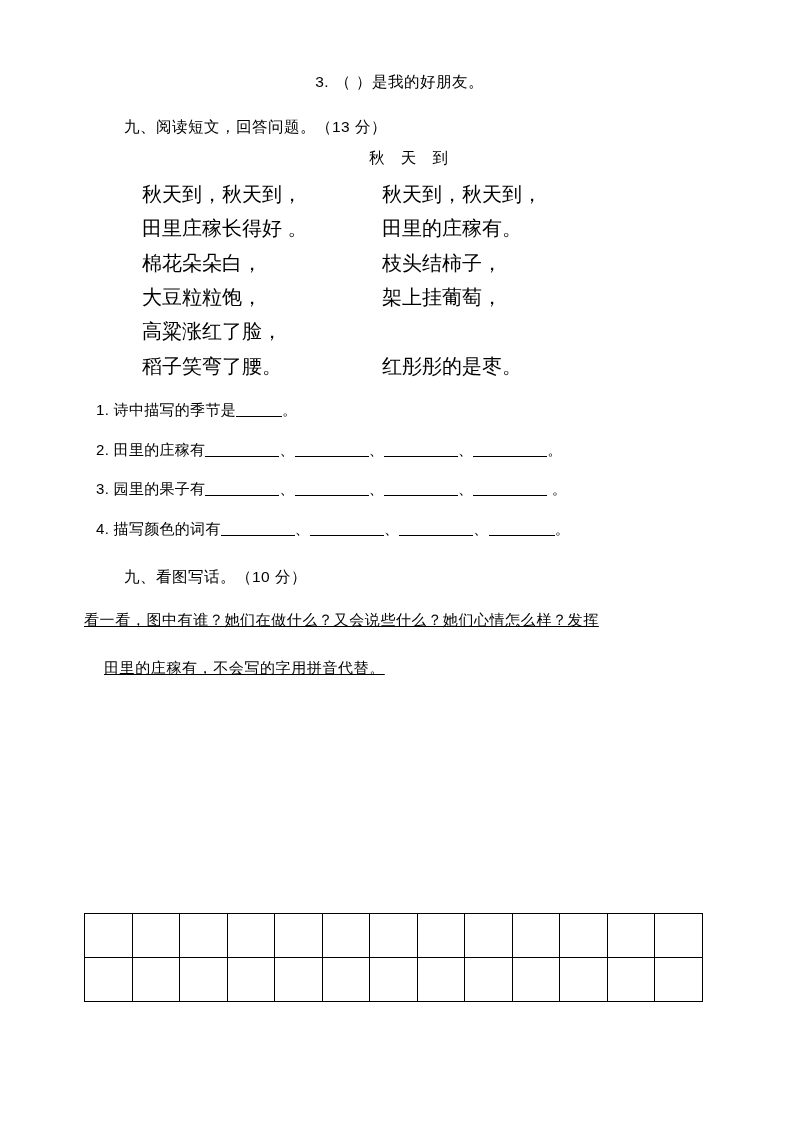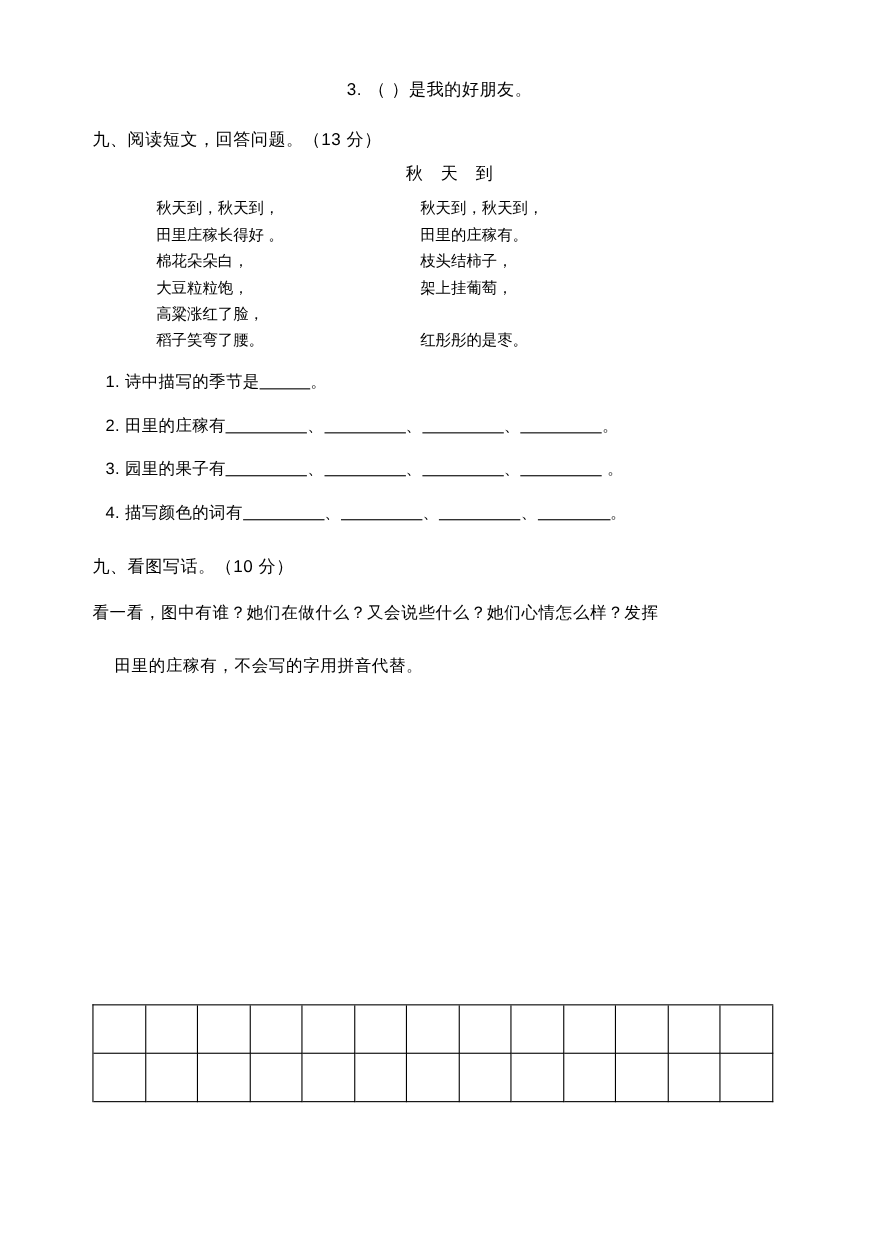--- a/index.html
+++ b/index.html
@@ -40,37 +40,38 @@
   .top-q .num {
     display: inline-block;
     width: 26px;
   }
 
   .section-head {
     font-size: 15.5px;
     margin-top: 22px;
     margin-bottom: 10px;
     letter-spacing: 0.5px;
+    margin-left: 40px;
   }
 
   .poem-title {
     text-align: center;
     font-size: 15.5px;
     letter-spacing: 6px;
     margin: 10px 0 8px 0;
     padding-left: 30px;
   }
 
   .poem {
     margin: 0 0 6px 0;
     padding-left: 58px;
   }
   .poem-row {
     display: flex;
-    font-size: 14px;
+    font-size: 20px;
     line-height: 1.72;
   }
   .poem-col-l {
     width: 240px;
     flex: 0 0 240px;
   }
   .poem-col-r {
     flex: 1 1 auto;
   }
 
@@ -100,20 +101,21 @@
     width: 74px;
     height: 14px;
     vertical-align: -2px;
   }
 
   .para {
     font-size: 15px;
     line-height: 2.1;
     letter-spacing: 0.6px;
     margin-top: 16px;
+    text-decoration: underline;
   }
   .para .indent {
     display: inline-block;
     width: 20px;
   }
 
   
   .write-grid {
     position: absolute;
     left: 84px;

